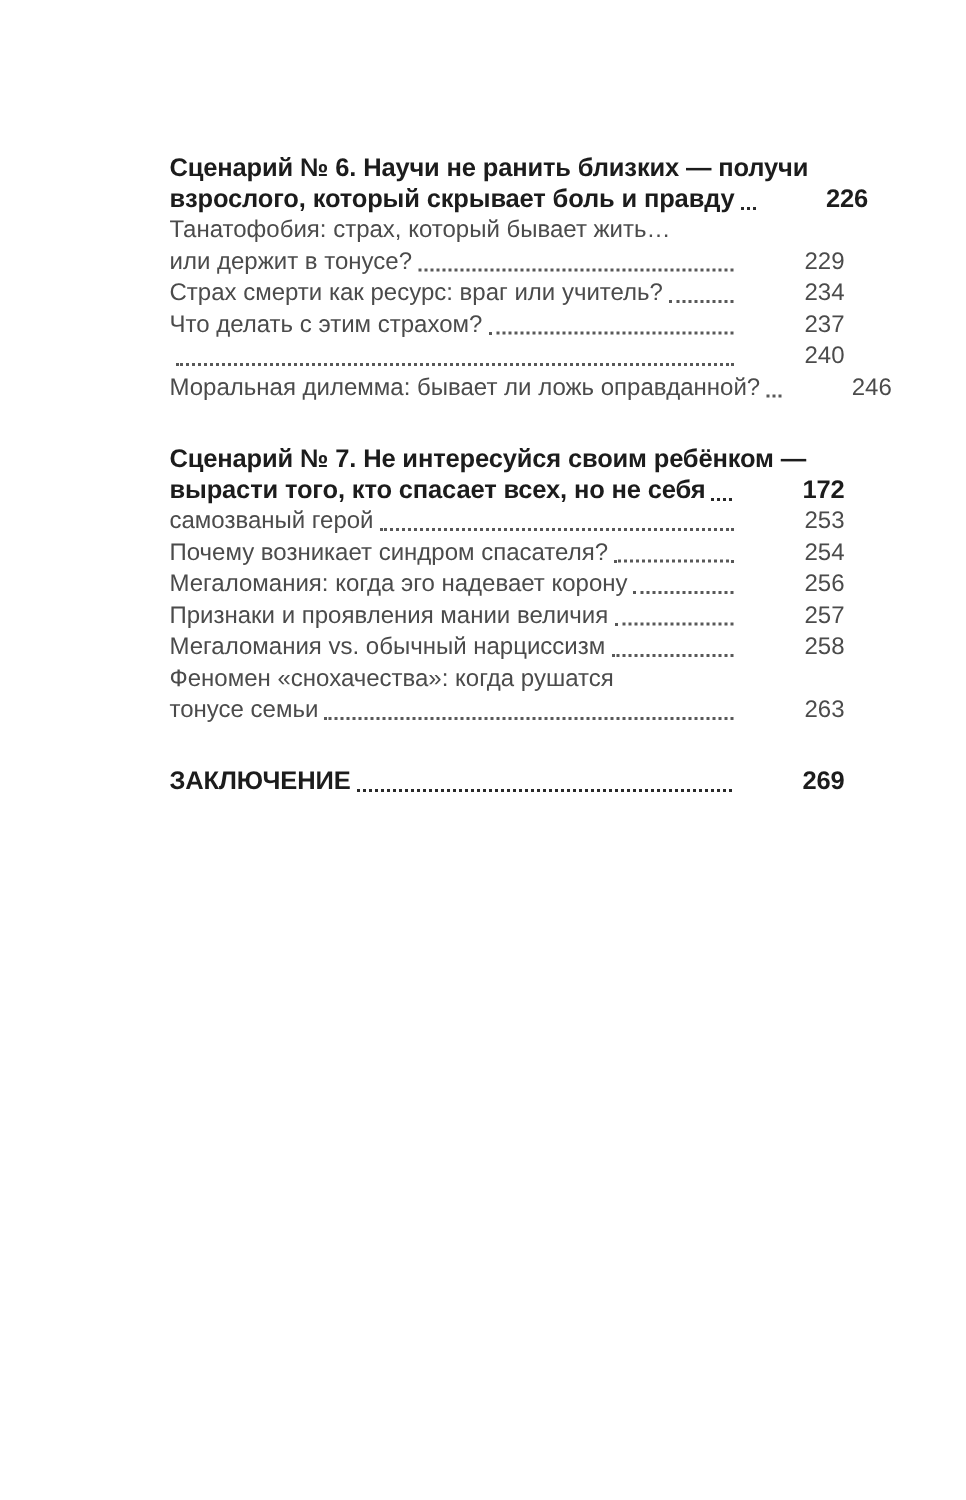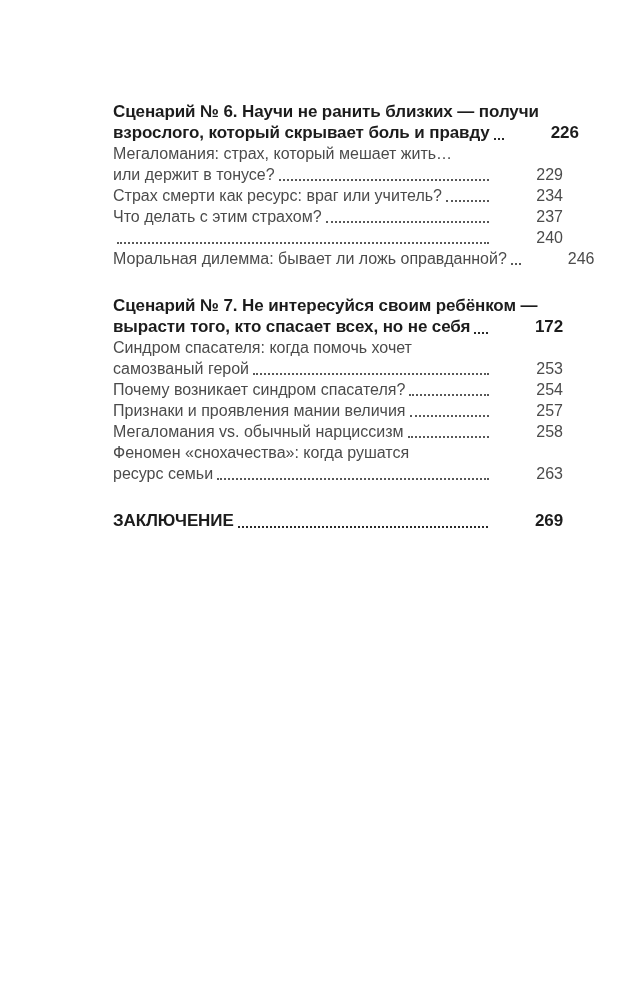--- a/index.html
+++ b/index.html
@@ -59,21 +59,21 @@
       <div class="toc-section">
         <div class="row bold">
           <span class="text">Сценарий № 6. Научи не ранить близких — получи</span>
         </div>
         <div class="row bold">
           <span class="text">взрослого, который скрывает боль и правду</span>
           <span class="dots"></span>
           <span class="pg">226</span>
         </div>
         <div class="row">
-          <span class="text">Мегаломания: страх, который мешает жить…</span>
+          <span class="text">Танатофобия: страх, который бывает жить…</span>
         </div>
         <div class="row">
           <span class="text">или держит в тонусе?</span>
           <span class="dots"></span>
           <span class="pg">229</span>
         </div>
         <div class="row">
           <span class="text">Страх смерти как ресурс: враг или учитель?</span>
           <span class="dots"></span>
           <span class="pg">234</span>
@@ -96,47 +96,49 @@
       <div class="toc-section">
         <div class="row bold">
           <span class="text">Сценарий № 7. Не интересуйся своим ребёнком —</span>
         </div>
         <div class="row bold">
           <span class="text">вырасти того, кто спасает всех, но не себя</span>
           <span class="dots"></span>
           <span class="pg">172</span>
         </div>
         <div class="row">
-          <span class="text">Синдром спасателя: когда помочь хочет</span>
-        </div>
-        <div class="row">
           <span class="text">самозваный герой</span>
           <span class="dots"></span>
           <span class="pg">253</span>
         </div>
         <div class="row">
           <span class="text">Почему возникает синдром спасателя?</span>
           <span class="dots"></span>
           <span class="pg">254</span>
+        </div>
+        <div class="row">
+          <span class="text">Мегаломания: когда эго надевает корону</span>
+          <span class="dots"></span>
+          <span class="pg">256</span>
         </div>
         <div class="row">
           <span class="text">Признаки и проявления мании величия</span>
           <span class="dots"></span>
           <span class="pg">257</span>
         </div>
         <div class="row">
           <span class="text">Мегаломания vs. обычный нарциссизм</span>
           <span class="dots"></span>
           <span class="pg">258</span>
         </div>
         <div class="row">
           <span class="text">Феномен «снохачества»: когда рушатся</span>
         </div>
         <div class="row">
-          <span class="text">ресурс семьи</span>
+          <span class="text">тонусе семьи</span>
           <span class="dots"></span>
           <span class="pg">263</span>
         </div>
       </div>
       <div class="toc-section">
         <div class="row bold">
           <span class="text">ЗАКЛЮЧЕНИЕ</span>
           <span class="dots"></span>
           <span class="pg">269</span>
         </div>

